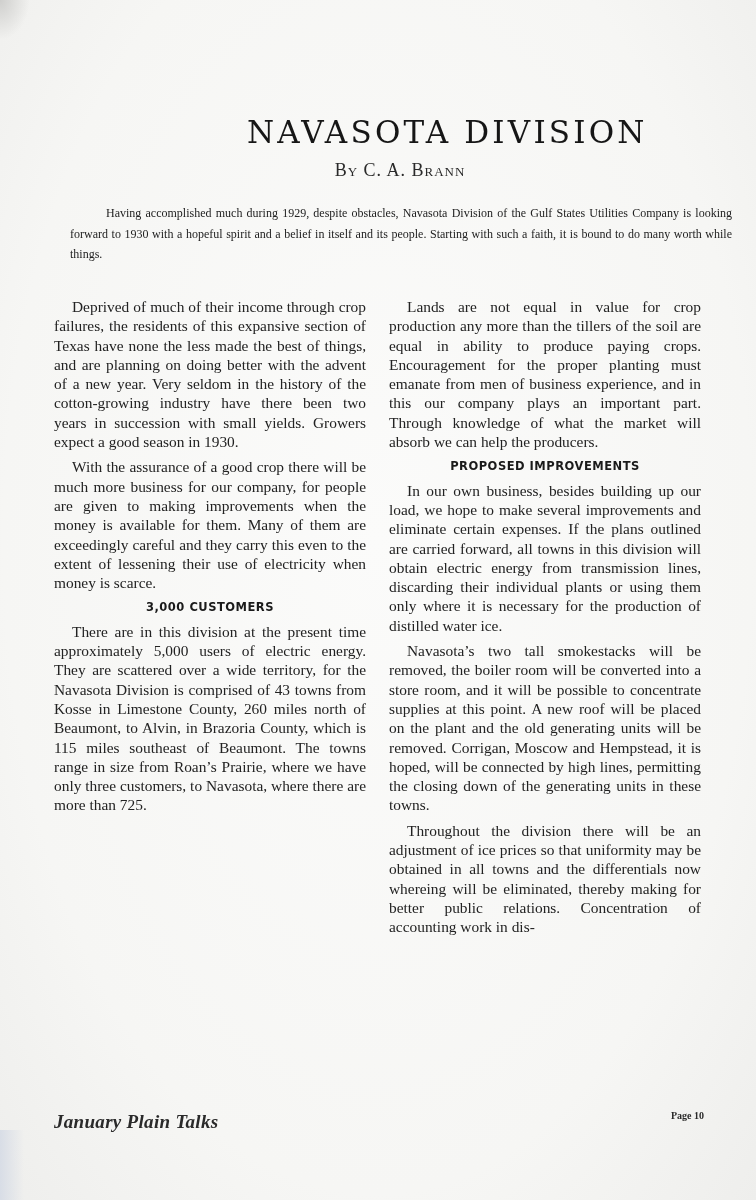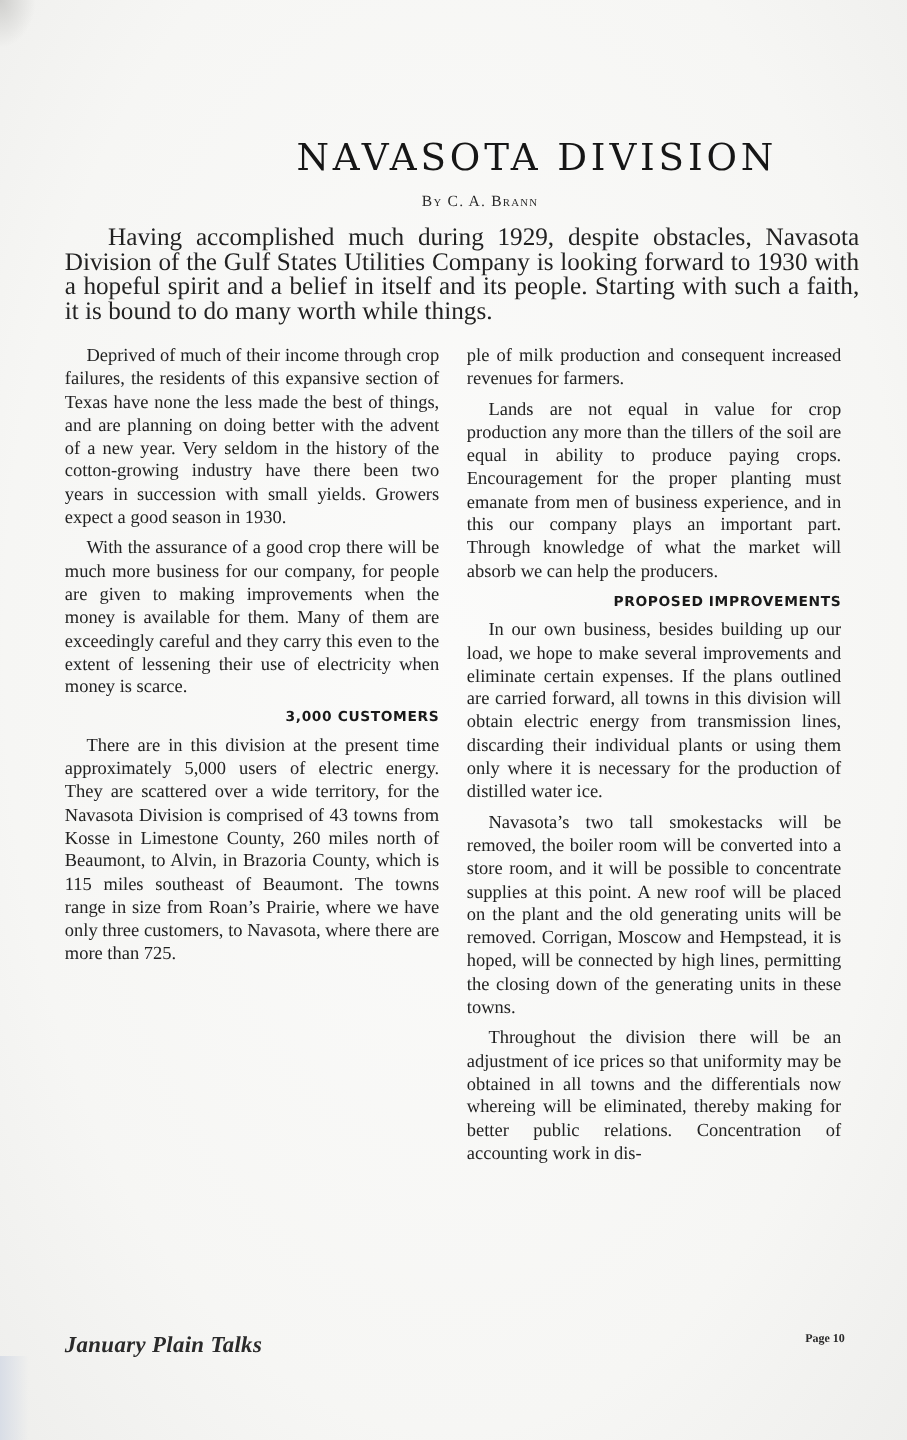--- a/index.html
+++ b/index.html
@@ -46,60 +46,60 @@
       letter-spacing: 3.2px;
       color: #161616;
       white-space: nowrap;
     }
     .byline {
       position: absolute;
       left: 0; width: 756px;
       top: 160px;
       text-align: center;
       font-family: "Liberation Serif", serif;
-      font-size: 13px;
+      font-size: 18px;
       font-variant: small-caps;
       letter-spacing: 1px;
       color: #2a2a2a;
       padding-left: 44px;
       box-sizing: border-box;
     }
     .intro {
       position: absolute;
       left: 54px; top: 187px;
       width: 662px;
       font-family: "Liberation Serif", serif;
-      font-size: 21px;
+      font-size: 12px;
       line-height: 20.5px;
       text-align: justify;
       text-indent: 36px;
       color: #222;
-      margin: 0;
+      margin: 16px;
     }
     .col {
       position: absolute;
-      top: 287px;
+      top: 297px;
       width: 312px;
       font-family: "Liberation Serif", serif;
       font-size: 15.4px;
       line-height: 19.3px;
       color: #222;
     }
     .col-left { left: 54px; }
     .col-right { left: 389px; }
     .col p {
       margin: 0 0 6px 0;
       text-align: justify;
       text-indent: 18px;
       hyphens: manual;
     }
     .col p.cont { text-indent: 0; }
     .col h3 {
       margin: 2px 0 4px 0;
-      text-align: right;
+      text-align: center;
       font-family: "DejaVu Sans", sans-serif;
       font-size: 11.5px;
       font-weight: bold;
       letter-spacing: 0.5px;
       color: #1a1a1a;
     }
     .footer-left {
       position: absolute;
       left: 54px; top: 1111px;
       font-family: "Liberation Serif", serif;
@@ -131,21 +131,20 @@
   <p class="intro">Having accomplished much during 1929, despite obstacles, Navasota Division of the Gulf States Utilities Company is looking forward to 1930 with a hopeful spirit and a belief in itself and its people.  Starting with such a faith, it is bound to do many worth while things.</p>
 
   <div class="col col-left">
     <p>Deprived of much of their income through crop failures, the residents of this expansive section of Texas have none the less made the best of things, and are planning on doing better with the advent of a new year. Very seldom in the history of the cot­ton-growing industry have there been two years in succession with small yields.  Growers expect a good sea­son in 1930.</p>
     <p>With the assurance of a good crop there will be much more business for our company, for people are given to making improvements when the money is available for them. Many of them are exceedingly careful and they carry this even to the extent of lessening their use of electricity when money is scarce.</p>
     <h3>3,000 CUSTOMERS</h3>
     <p>There are in this division at the present time approximately 5,000 us­ers of electric energy.  They are scat­tered over a wide territory, for the Navasota Division is comprised of 43 towns from Kosse in Limestone Coun­ty, 260 miles north of Beaumont, to Alvin, in Brazoria County, which is 115 miles southeast of Beaumont. The towns range in size from Roan’s Prai­rie, where we have only three cus­tomers, to Navasota, where there are more than 725.</p>
   </div>
 
   <div class="col col-right">
-    <p class="cont">ple of milk production and conse­quent increased revenues for farmers.</p>
     <p>Lands are not equal in value for crop production any more than the tillers of the soil are equal in ability to produce paying crops. Encourage­ment for the proper planting must emanate from men of business experi­ence, and in this our company plays an important part.  Through knowl­edge of what the market will absorb we can help the producers.</p>
     <h3>PROPOSED IMPROVEMENTS</h3>
     <p>In our own business, besides build­ing up our load, we hope to make sev­eral improvements and eliminate cer­tain expenses.  If the plans outlined are carried forward, all towns in this division will obtain electric energy from transmission lines, discarding their individual plants or using them only where it is necessary for the production of distilled water ice.</p>
     <p>Navasota’s two tall smokestacks will be removed, the boiler room will be converted into a store room, and it will be possible to concentrate sup­plies at this point.  A new roof will be placed on the plant and the old generating units will be removed. Corrigan, Moscow and Hempstead, it is hoped, will be connected by high lines, permitting the closing down of the generating units in these towns.</p>
     <p>Throughout the division there will be an adjustment of ice prices so that uniformity may be obtained in all towns and the differentials now where­ing will be eliminated, thereby mak­ing for better public relations. Con­centration of accounting work in dis-</p>
   </div>
 
   <div class="footer-left">January Plain Talks</div>
   <div class="footer-right">Page 10</div>
 </div>

